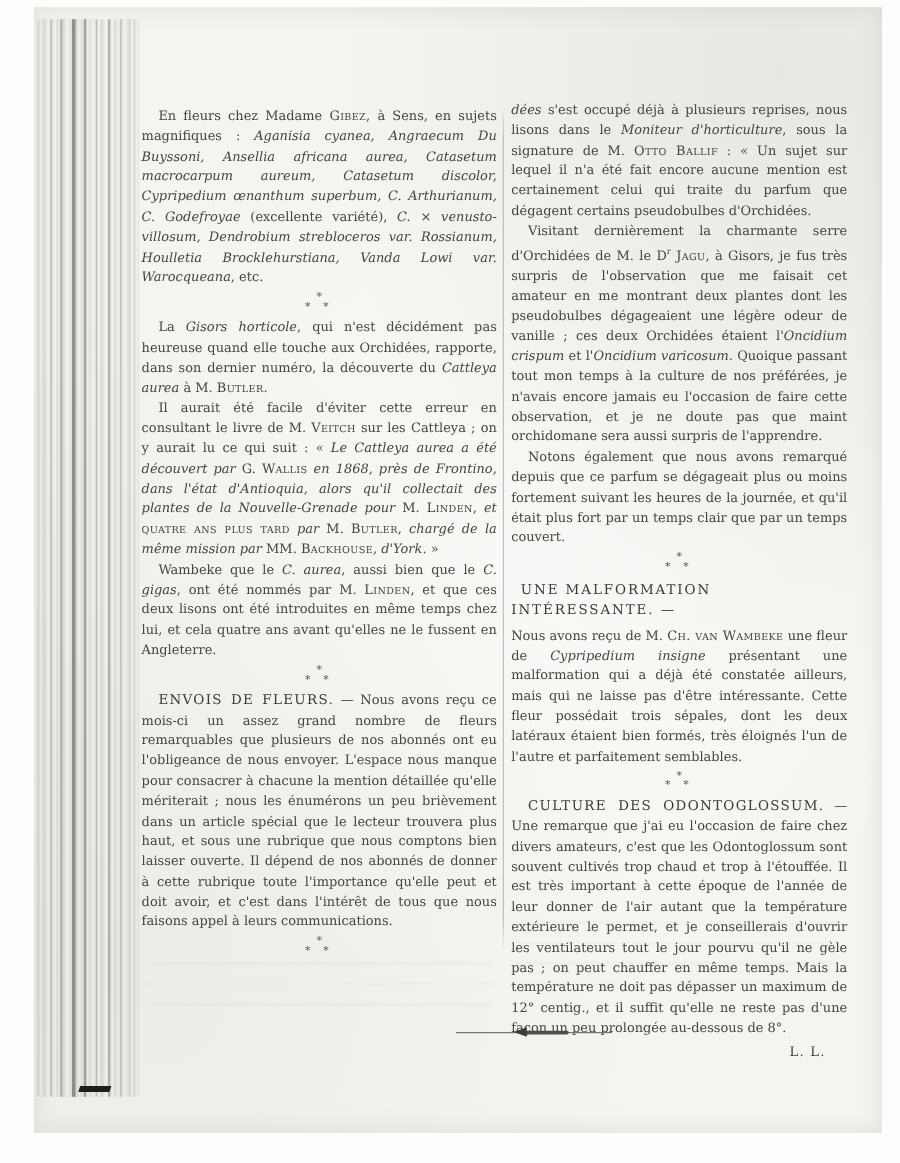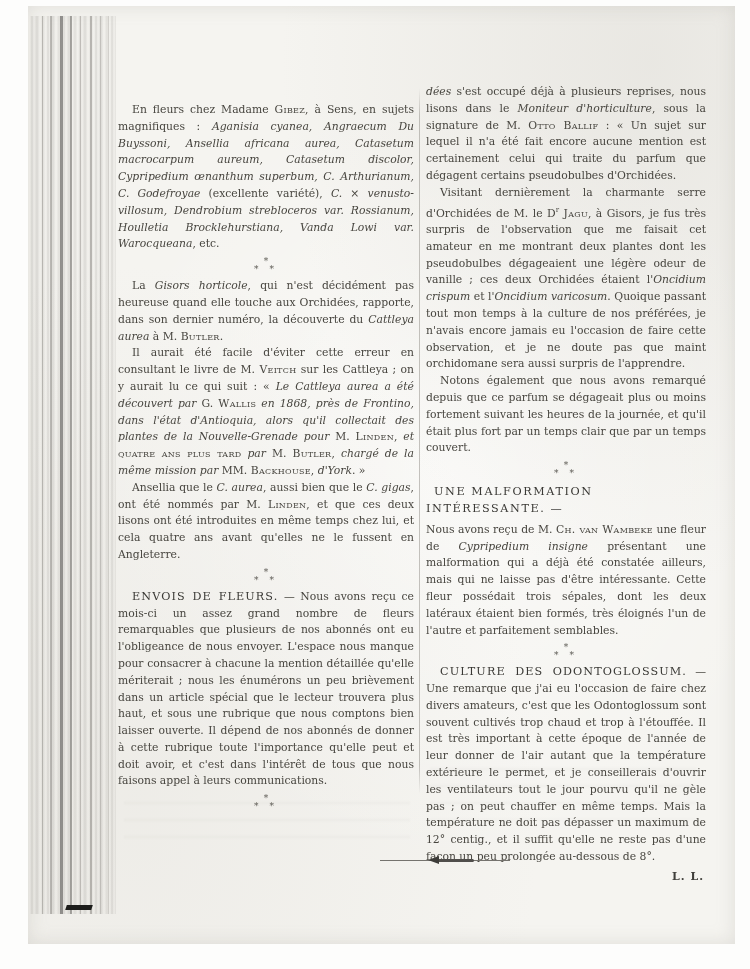--- a/index.html
+++ b/index.html
@@ -38,38 +38,38 @@
   .spine-mark{position:absolute;left:36px;top:889px;width:26px;height:5px;background:#1d1d1b;transform:skewX(-18deg);}
 
   
   .col-divider{
     position:absolute;left:391px;top:82px;width:1px;height:706px;
     background:linear-gradient(180deg, rgba(150,147,141,0), rgba(150,147,141,.55) 4%, rgba(150,147,141,.55) 96%, rgba(150,147,141,0));
   }
 
   
   .col{position:absolute;color:#47453f;font-size:10.8px;line-height:16.8px;text-align:justify;}
-  .col-left{left:90px;top:96px;width:296px;}
+  .col-left{left:90px;top:83px;width:296px;}
   .col-right{left:398px;top:78px;width:280px;}
 
   .para{margin:0;}
   .indent{text-indent:14px;}
   .s-i{font-style:italic;}
   .s-sc{font-variant:small-caps;letter-spacing:.3px;}
   .s-h{letter-spacing:1.1px;font-size:11.2px;color:#3a3935;}
   .s-sup{vertical-align:super;font-size:7px;}
 
   .heading{margin:7px 0 4px;text-indent:8px;letter-spacing:1.6px;font-size:11.2px;color:#3a3935;text-align:left;}
 
   
   .sep{margin:5px 0;text-align:center;color:#5a5852;font-size:9px;}
   .sep .t{display:block;line-height:7px;}
   .sep .b{display:block;line-height:8px;letter-spacing:4px;}
 
-  .signature{margin:3px 2px 0 0;text-align:right;font-size:11px;letter-spacing:1px;color:#403f3b;font-weight:bold;}
+  .signature{margin:3px 18px 0 0;text-align:right;font-size:11px;letter-spacing:1px;color:#403f3b;}
 
   
   .ornament{position:absolute;left:352px;top:850px;width:130px;height:10px;}
   .ornament .line{position:absolute;left:0;top:4px;width:130px;height:1px;background:#75736e;}
   .ornament .bar{position:absolute;left:58px;top:3px;width:36px;height:3px;background:#504e4b;border-radius:2px;}
   .ornament .arrow{position:absolute;left:48px;top:0;width:0;height:0;
     border-top:4px solid transparent;border-bottom:4px solid transparent;border-right:11px solid #3d3c39;}
 
   
   .ghost{position:absolute;filter:blur(1px);opacity:.5;
@@ -99,21 +99,21 @@
     <div class="col-divider"></div>
 
     <div class="col col-left">
       <p class="para indent"><span>En fleurs chez Madame </span><span class="s-sc">Gibez</span><span>, à Sens, en sujets magnifiques : </span><span class="s-i">Aganisia cyanea, Angraecum Du Buyssoni, Ansellia africana aurea, Catasetum macrocarpum aureum, Catasetum discolor, Cypripedium œnanthum superbum, C. Arthurianum, C. Godefroyae</span><span> (excellente variété), </span><span class="s-i">C. × venusto-villosum, Dendrobium strebloceros var. Rossianum, Houlletia Brocklehurstiana, Vanda Lowi var. Warocqueana</span><span>, etc.</span></p>
       <div class="sep">
         <span class="t">*</span>
         <span class="b">* *</span>
       </div>
       <p class="para indent"><span>La </span><span class="s-i">Gisors horticole</span><span>, qui n'est décidément pas heureuse quand elle touche aux Orchidées, rapporte, dans son dernier numéro, la découverte du </span><span class="s-i">Cattleya aurea</span><span> à M. </span><span class="s-sc">Butler</span><span>.</span></p>
       <p class="para indent"><span>Il aurait été facile d'éviter cette erreur en consultant le livre de M. </span><span class="s-sc">Veitch</span><span> sur les Cattleya ; on y aurait lu ce qui suit : « </span><span class="s-i">Le Cattleya aurea a été découvert par</span><span> G. </span><span class="s-sc">Wallis</span><span class="s-i"> en 1868, près de Frontino, dans l'état d'Antioquia, alors qu'il collectait des plantes de la Nouvelle-Grenade pour</span><span> M. </span><span class="s-sc">Linden</span><span>, </span><span class="s-i">et</span><span> </span><span class="s-sc">quatre ans plus tard</span><span> </span><span class="s-i">par</span><span> M. </span><span class="s-sc">Butler</span><span>, </span><span class="s-i">chargé de la même mission par</span><span> MM. </span><span class="s-sc">Backhouse</span><span>, </span><span class="s-i">d'York</span><span>. »</span></p>
-      <p class="para indent"><span>Ansellia que le </span><span class="s-i">C. aurea</span><span>, aussi bien que le </span><span class="s-i">C. gigas</span><span>, ont été nommés par M. </span><span class="s-sc">Linden</span><span>, et que ces deux lisons ont été introduites en même temps chez lui, et cela quatre ans avant qu'elles ne le fussent en Angleterre.</span></p>
+      <p class="para indent"><span>Wambeke que le </span><span class="s-i">C. aurea</span><span>, aussi bien que le </span><span class="s-i">C. gigas</span><span>, ont été nommés par M. </span><span class="s-sc">Linden</span><span>, et que ces deux lisons ont été introduites en même temps chez lui, et cela quatre ans avant qu'elles ne le fussent en Angleterre.</span></p>
       <div class="sep">
         <span class="t">*</span>
         <span class="b">* *</span>
       </div>
       <p class="para indent"><span class="s-h">ENVOIS DE FLEURS.</span><span> — Nous avons reçu ce mois-ci un assez grand nombre de fleurs remarquables que plusieurs de nos abonnés ont eu l'obligeance de nous envoyer. L'espace nous manque pour consacrer à chacune la mention détaillée qu'elle mériterait ; nous les énumérons un peu brièvement dans un article spécial que le lecteur trouvera plus haut, et sous une rubrique que nous comptons bien laisser ouverte. Il dépend de nos abonnés de donner à cette rubrique toute l'importance qu'elle peut et doit avoir, et c'est dans l'intérêt de tous que nous faisons appel à leurs communications.</span></p>
       <div class="sep">
         <span class="t">*</span>
         <span class="b">* *</span>
       </div>
     </div>

